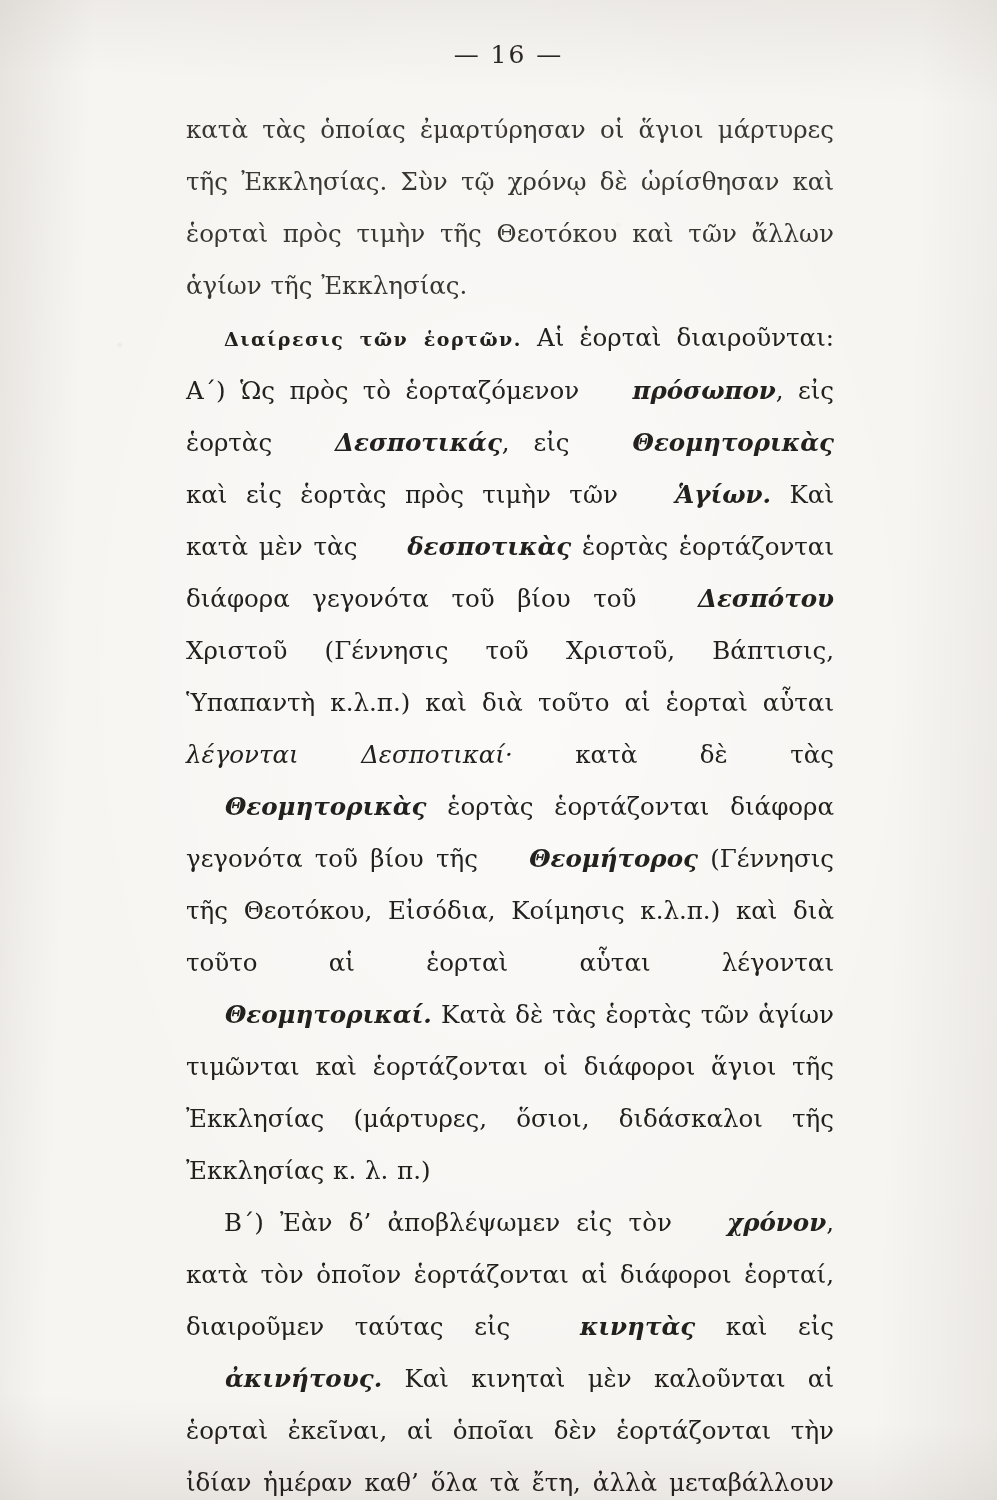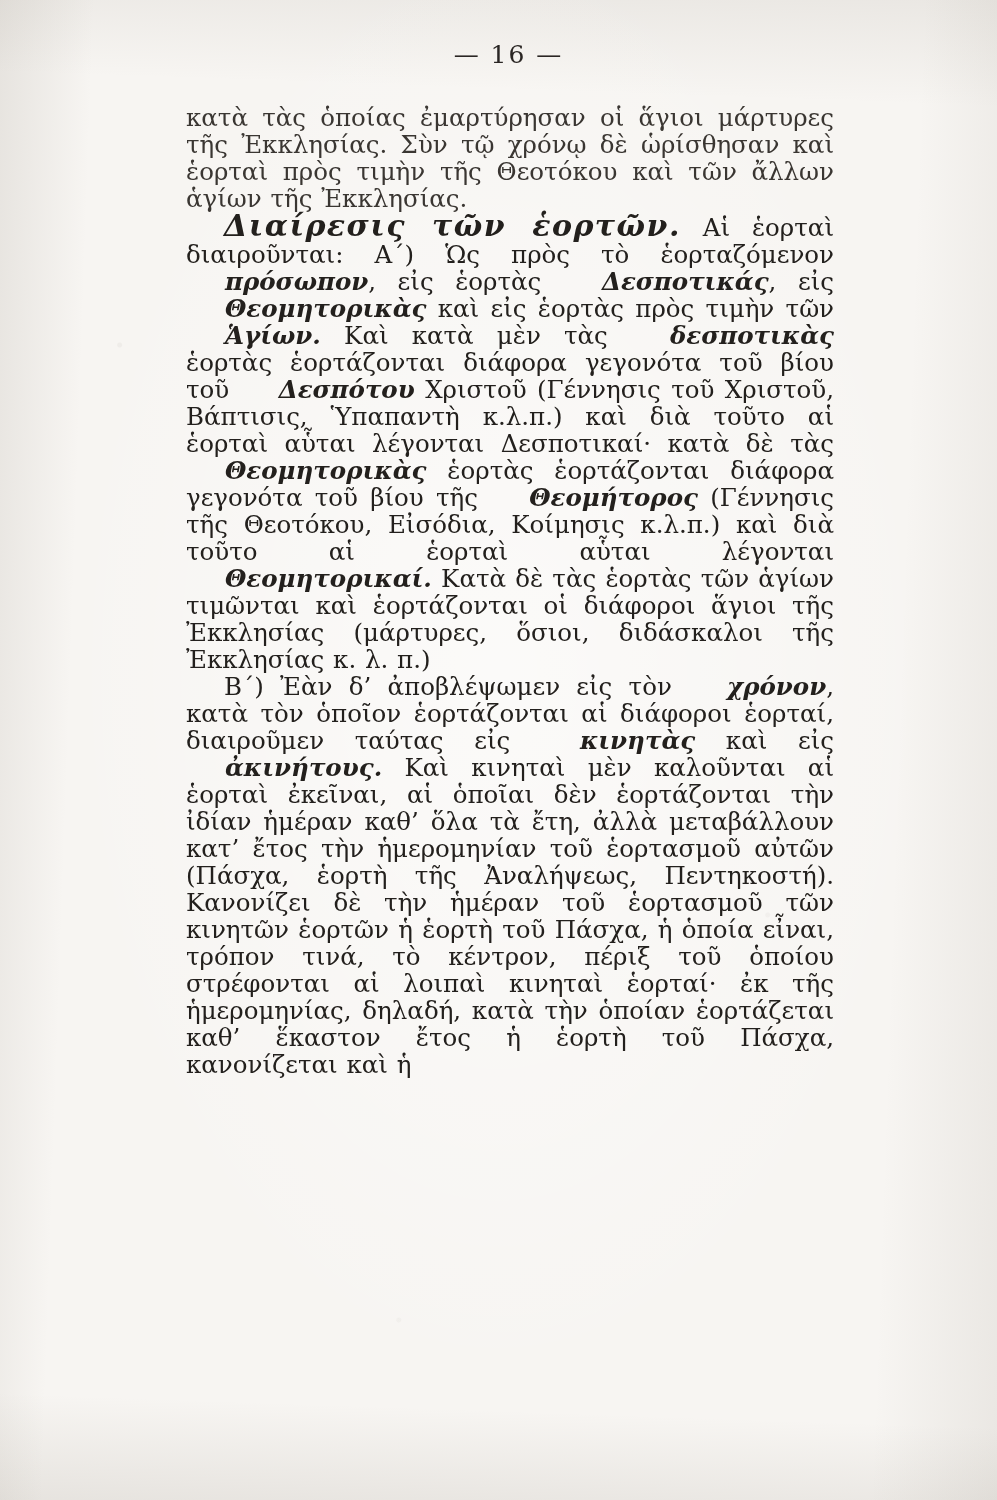--- a/index.html
+++ b/index.html
@@ -58,44 +58,44 @@
     position: absolute;
     top: 104px;
     left: 186px;
     width: 648px;
     z-index: 4;
   }
 
   p {
     margin: 0;
     font-size: 24.5px;
-    line-height: 27px;
+    line-height: 52px;
     text-align: justify;
     text-justify: inter-word;
     color: #23201d;
     word-spacing: 1px;
   }
   p.indent-first {
     text-indent: 38px;
   }
   p + p {
     margin-top: 0;
   }
   .bolditalic {
     font-weight: bold;
     font-style: italic;
     margin-left: 39px;
   }
   .italic {
+    font-style: italic;
   }
   .heading-run {
     font-weight: bold;
-    font-style: italic;
     letter-spacing: 1.5px;
-    font-size: 30px;
+    font-size: 19px;
   }
 
   
   .fade-1 { color: #3a3632; }
 </style>
 </head>
 <body>
 
 <div class="page">
 

